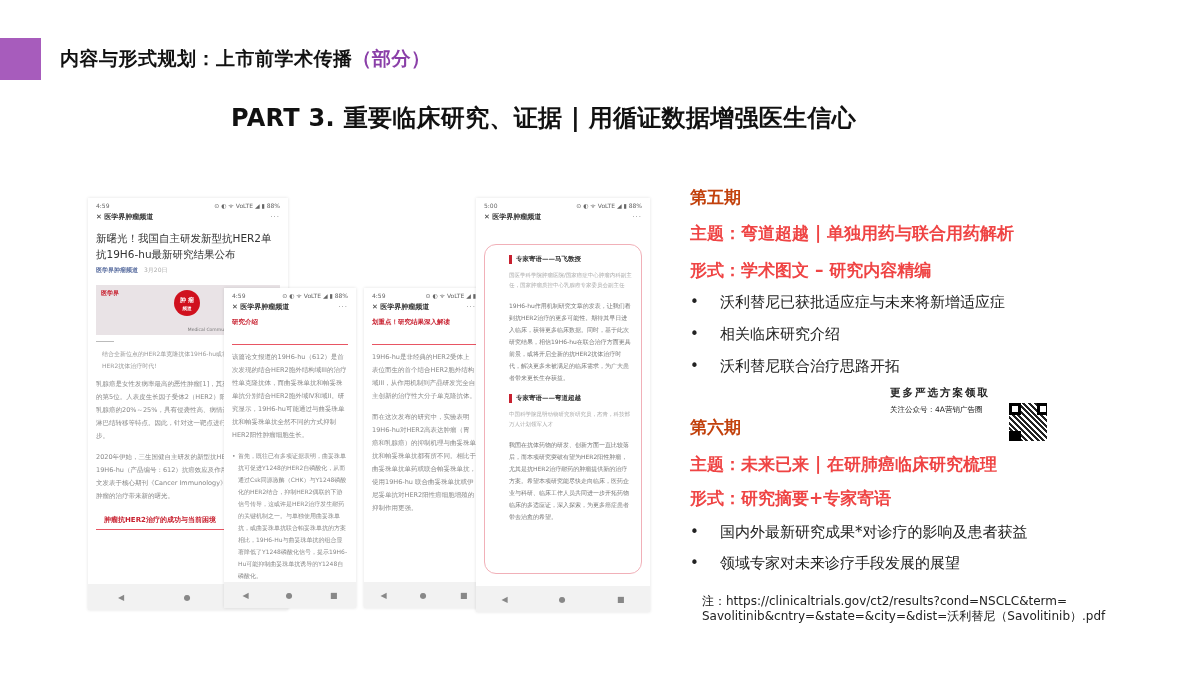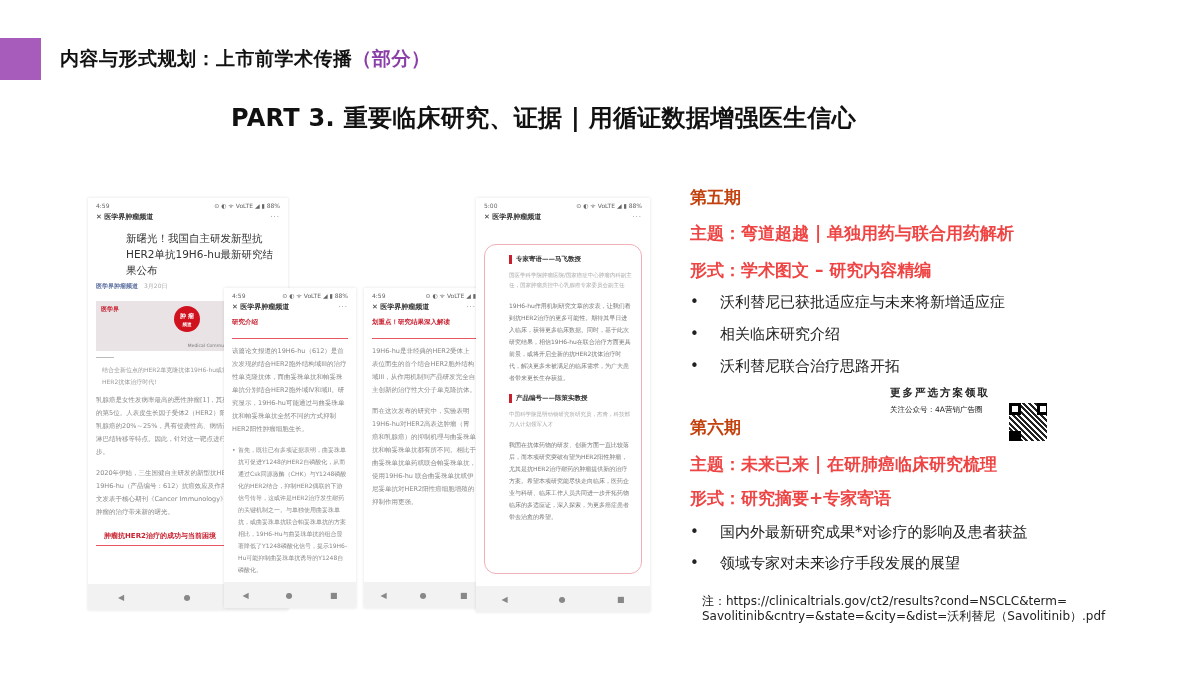--- a/index.html
+++ b/index.html
@@ -12,26 +12,26 @@
 
   .part-title { position: absolute; left: 0; width: 1087px; top: 102px; text-align: center; font-size: 24px; font-weight: bold; color: #111; letter-spacing: 0.3px; }
 
   
   .phone { position: absolute; background: #fff; box-shadow: 0 0 3px rgba(0,0,0,0.12); overflow: hidden; font-size: 6px; color: #777; }
   .phone .statusbar { display: flex; justify-content: space-between; padding: 4px 8px 0 8px; font-size: 6px; color: #666; height: 12px; }
   .phone .navbar { display: flex; justify-content: space-between; align-items: center; padding: 2px 8px; height: 14px; font-size: 7px; color: #333; font-weight: bold; }
   .phone .navbar .dots { color: #777; font-weight: normal; letter-spacing: 1px; }
   .phone .sysnav { position: absolute; left: 0; right: 0; bottom: 0; height: 26px; background: #f2f2f2; display: flex; justify-content: space-around; align-items: center; color: #888; font-size: 8px; }
   .phone .para { padding: 0 8px; line-height: 13px; color: #888; font-size: 6.5px; margin-bottom: 8px; }
-  .phone .section-tag { margin: 4px 8px 6px 8px; color: #c8202f; font-weight: bold; font-size: 6.5px; border-bottom: 1.5px solid #e85563; padding-bottom: 11px; }
+  .phone .section-tag { margin: 4px 8px 6px 8px; color: #c8202f; font-weight: bold; font-size: 6.5px; border-bottom: 1.5px solid #e85563; padding-bottom: 17px; }
   .phone .bullet { padding: 0 8px 0 14px; line-height: 12px; color: #888; font-size: 6px; margin-bottom: 8px; position: relative; }
   .phone .bullet::before { content: "•"; position: absolute; left: 8px; }
 
   #phone1 { left: 88px; top: 198px; width: 200px; height: 412px; z-index: 1; }
-  #phone1 .headline { padding: 6px 8px 0 8px; font-size: 10.5px; line-height: 16px; color: #333; margin-left: 30px; }
+  #phone1 .headline { padding: 6px 8px 0 8px; font-size: 10.5px; line-height: 16px; color: #333; }
   #phone1 .meta { padding: 4px 8px; font-size: 6px; color: #5a6ea0; }
   #phone1 .meta span { color: #aaa; margin-left: 6px; }
   #phone1 .banner { margin: 6px 8px; height: 50px; background: #e9e3e6; position: relative; }
   #phone1 .banner .brand { position: absolute; left: 5px; top: 4px; color: #c8202f; font-size: 6px; font-weight: bold; font-family: "DejaVu Serif", serif; }
   #phone1 .banner .circle { position: absolute; left: 78px; top: 5px; width: 26px; height: 26px; border-radius: 50%; background: #d0111e; color: #fff; font-size: 6px; text-align: center; line-height: 9px; padding-top: 5px; font-weight: bold; }
   #phone1 .banner .sub { position: absolute; right: 5px; bottom: 3px; font-size: 4.5px; color: #777; }
   #phone1 .caption { padding: 6px 14px; font-size: 6px; line-height: 12px; color: #999; }
   #phone1 .divline { margin: 6px 8px 0 8px; width: 18px; border-top: 1px solid #bbb; }
   #phone1 .red-heading { padding: 4px 8px; color: #c8202f; font-size: 7px; font-weight: bold; border-bottom: 1px solid #e85563; margin: 4px 8px 0 8px; }
 
@@ -154,21 +154,21 @@
     <span>⊙ ◐ ᯤ VoLTE ◢ ▮ 88%</span>
   </div>
   <div class="navbar">
     <span><span>✕</span> <span>医学界肿瘤频道</span></span>
     <span class="dots">···</span>
   </div>
   <div class="card">
     <div class="expert-title">专家寄语——马飞教授</div>
     <div class="expert-bio">国医学科学院肿瘤医院/国家癌症中心肿瘤内科副主任，国家肿瘤质控中心乳腺癌专家委员会副主任</div>
     <div class="expert-text">19H6-hu作用机制研究文章的发表，让我们看到抗HER2治疗的更多可能性。期待其早日进入临床，获得更多临床数据。同时，基于此次研究结果，相信19H6-hu在联合治疗方面更具前景，或将开启全新的抗HER2抗体治疗时代，解决更多未被满足的临床需求，为广大患者带来更长生存获益。</div>
-    <div class="expert-title">产品编号——陈策实教授</div>
+    <div class="expert-title">专家寄语——弯道超越</div>
     <div class="expert-bio">中国科学院昆明动物研究所研究员，杰青，科技部万人计划领军人才</div>
     <div class="expert-text">我国在抗体药物的研发、创新方面一直比较落后，而本项研究突破有望为HER2阳性肿瘤，尤其是抗HER2治疗耐药的肿瘤提供新的治疗方案。希望本项研究能尽快走向临床，医药企业与科研、临床工作人员共同进一步开拓药物临床的多适应证，深入探索，为更多癌症患者带去治愈的希望。</div>
   </div>
   <div class="sysnav">
     <span>◀</span>
     <span>●</span>
     <span>■</span>
   </div>
 </div>
 

